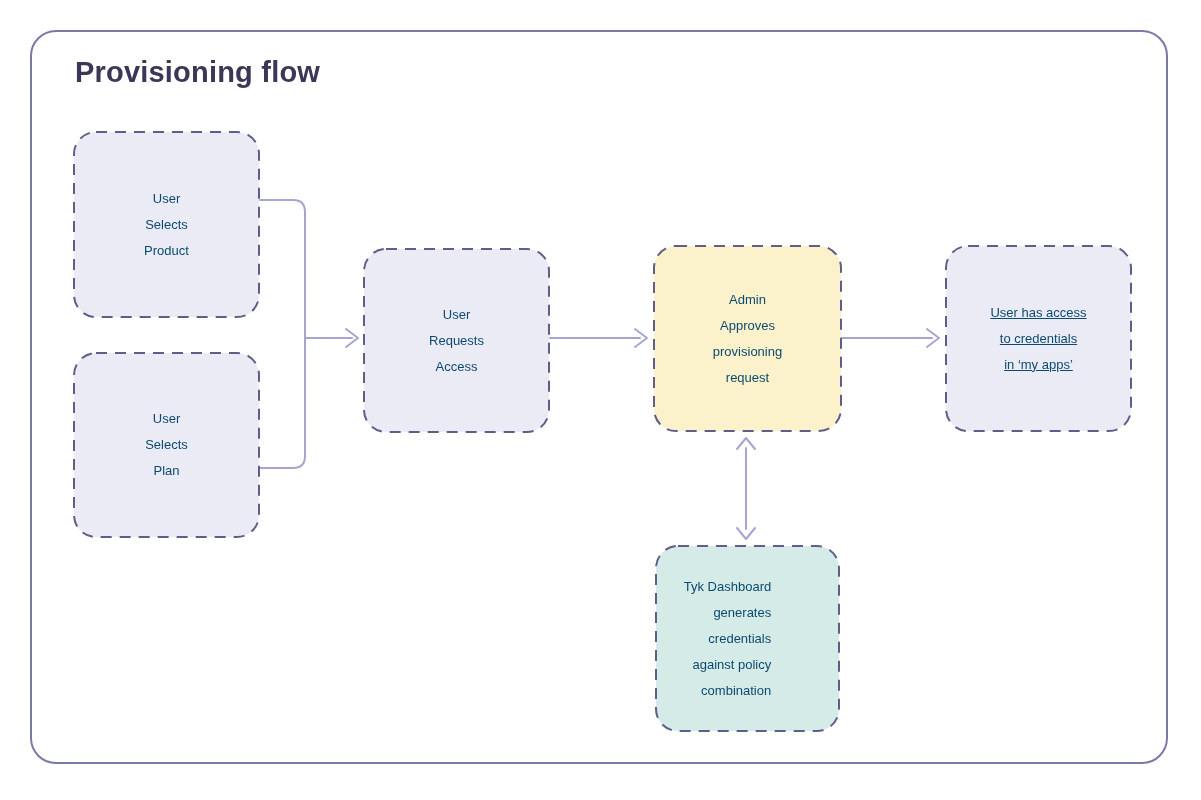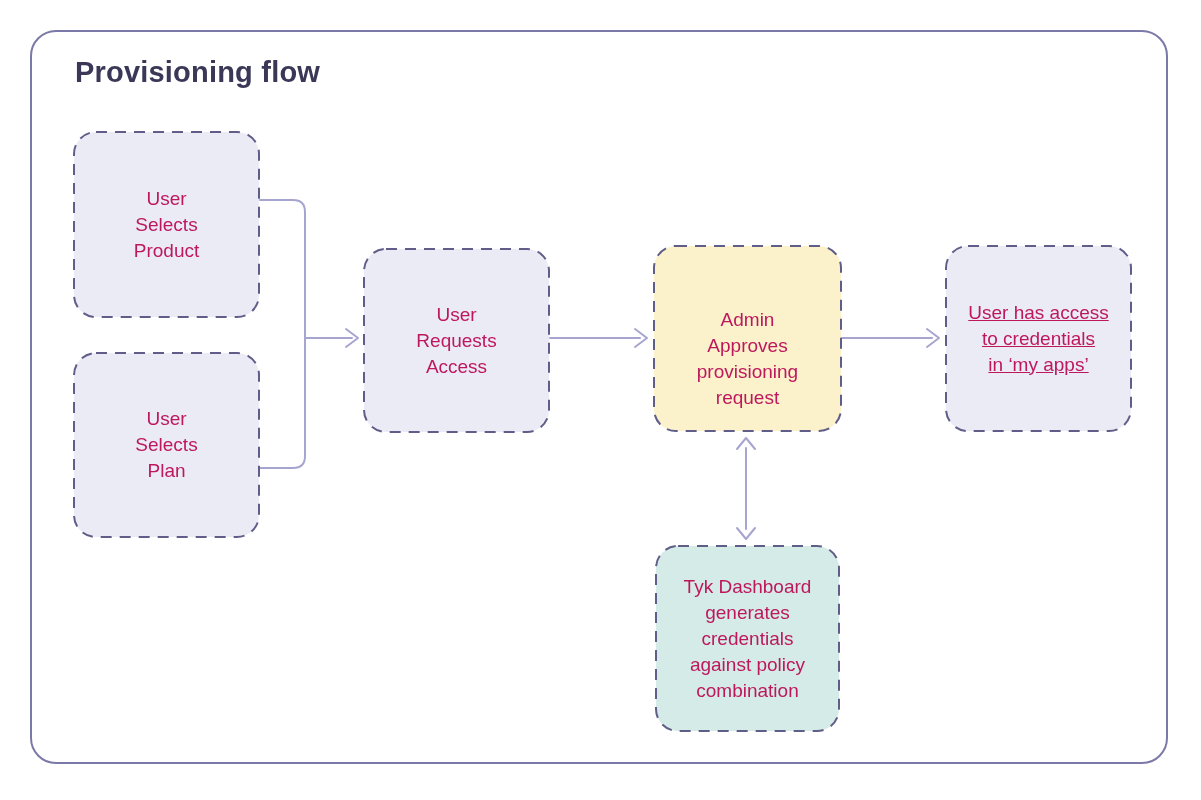--- a/index.html
+++ b/index.html
@@ -42,23 +42,23 @@
     width: 1201px;
     height: 800px;
   }
   .node-label {
     position: absolute;
     display: flex;
     align-items: center;
     justify-content: center;
     text-align: center;
     white-space: pre-line;
-    font-size: 19px;
+    font-size: 13px;
     line-height: 26px;
-    color: #be185d;
+    color: #0c4a6e;
     pointer-events: none;
   }
 </style>
 </head>
 <body>
 
 <div class="stage">
 
   <div class="frame"></div>
 
@@ -102,28 +102,28 @@
 Product</div>
 
   <div class="node-label" style="left:74px; top:353px; width:185px; height:184px;">User
 Selects
 Plan</div>
 
   <div class="node-label" style="left:364px; top:249px; width:185px; height:183px;">User
 Requests
 Access</div>
 
-  <div class="node-label" style="left:654px; top:246px; width:187px; height:185px;margin-top:20px;">Admin
+  <div class="node-label" style="left:654px; top:246px; width:187px; height:185px;">Admin
 Approves
 provisioning
 request</div>
 
   <div class="node-label" style="left:946px; top:246px; width:185px; height:185px;text-decoration:underline;">User has access
 to credentials
 in ‘my apps’</div>
 
-  <div class="node-label" style="left:656px; top:546px; width:183px; height:185px;">Tyk Dashboard
+  <div class="node-label" style="left:636px; top:546px; width:183px; height:185px;text-align:right;">Tyk Dashboard
 generates
 credentials
 against policy
 combination</div>
 
 </div>
 
 </body></html>

